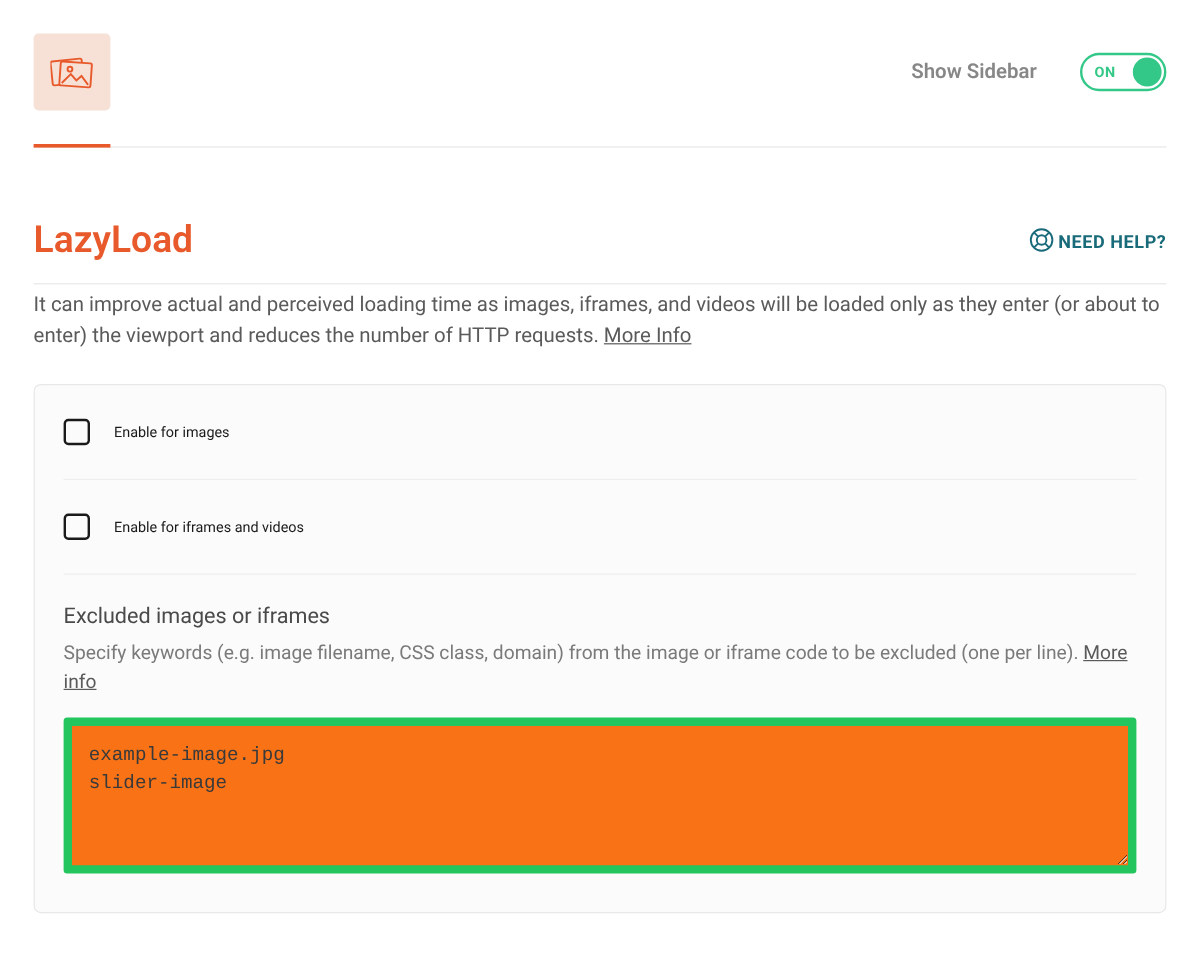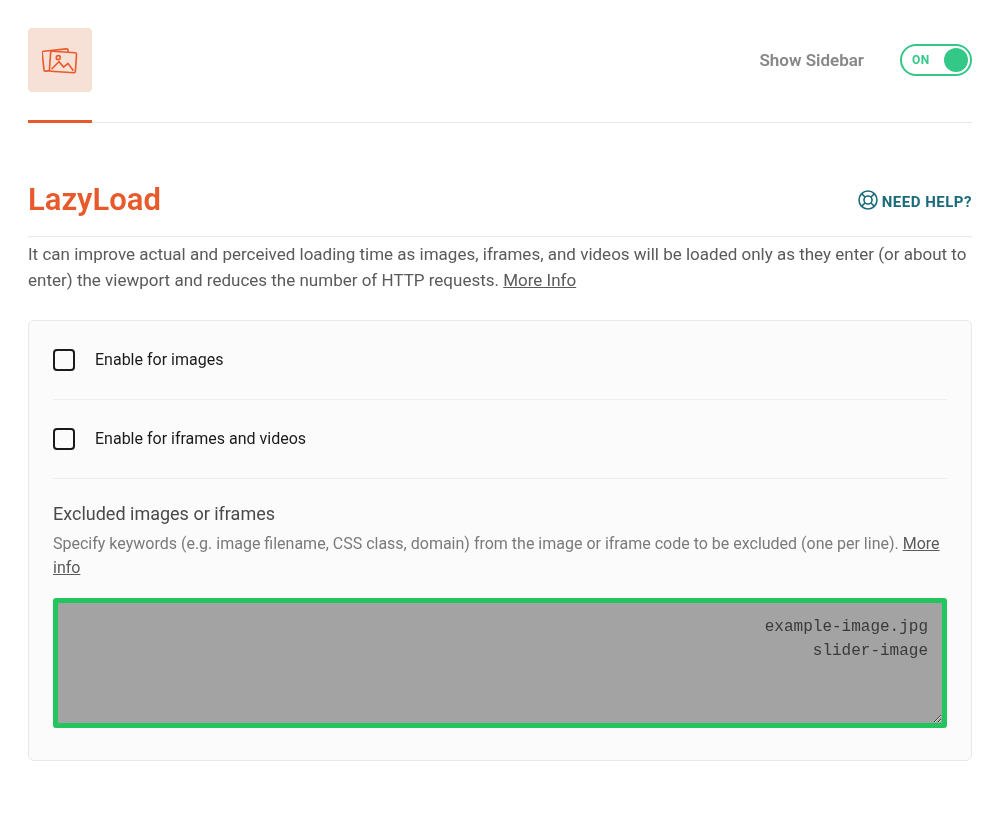--- a/index.html
+++ b/index.html
@@ -147,21 +147,21 @@
     }
     .checkbox {
       width: 22px;
       height: 22px;
       border: 2.5px solid #1a1a1a;
       border-radius: 4px;
       cursor: pointer;
       flex-shrink: 0;
     }
     .option-label {
-      font-size: 16px;
+      font-size: 12px;
       color: #1a1a1a;
       font-weight: 400;
     }
     .excluded-section {
       padding: 24px 0 28px 0;
     }
     .excluded-title {
       font-size: 18px;
       color: #4a4a4a;
       margin-bottom: 8px;
@@ -170,30 +170,29 @@
       font-size: 16px;
       color: #7a7a7a;
       line-height: 1.5;
     }
     .textarea-wrap {
       margin-top: 18px;
     }
     textarea {
       width: 100%;
       height: 130px;
-      border: 5px solid #22c55e;
+      border: 7px solid #22c55e;
       border-radius: 3px;
       padding: 12px 14px;
       font-family: "SFMono-Regular", Consolas, "Liberation Mono", Menlo, monospace;
       font-size: 16px;
       color: #3a3a3a;
       line-height: 1.5;
       resize: both;
-      background: #a3a3a3;
-      text-align: right;
+      background: #f97316;
     }
   </style>
 </head>
 <body>
 
 <div class="header">
   <div class="header-left">
     <div class="icon-box">
       <svg width="36" height="32" viewBox="0 0 36 32" fill="none" stroke="#e85a2b" stroke-width="1.6">
         <rect x="1" y="6" width="26" height="20" rx="1.5" transform="rotate(-6 14 16)"></rect>

